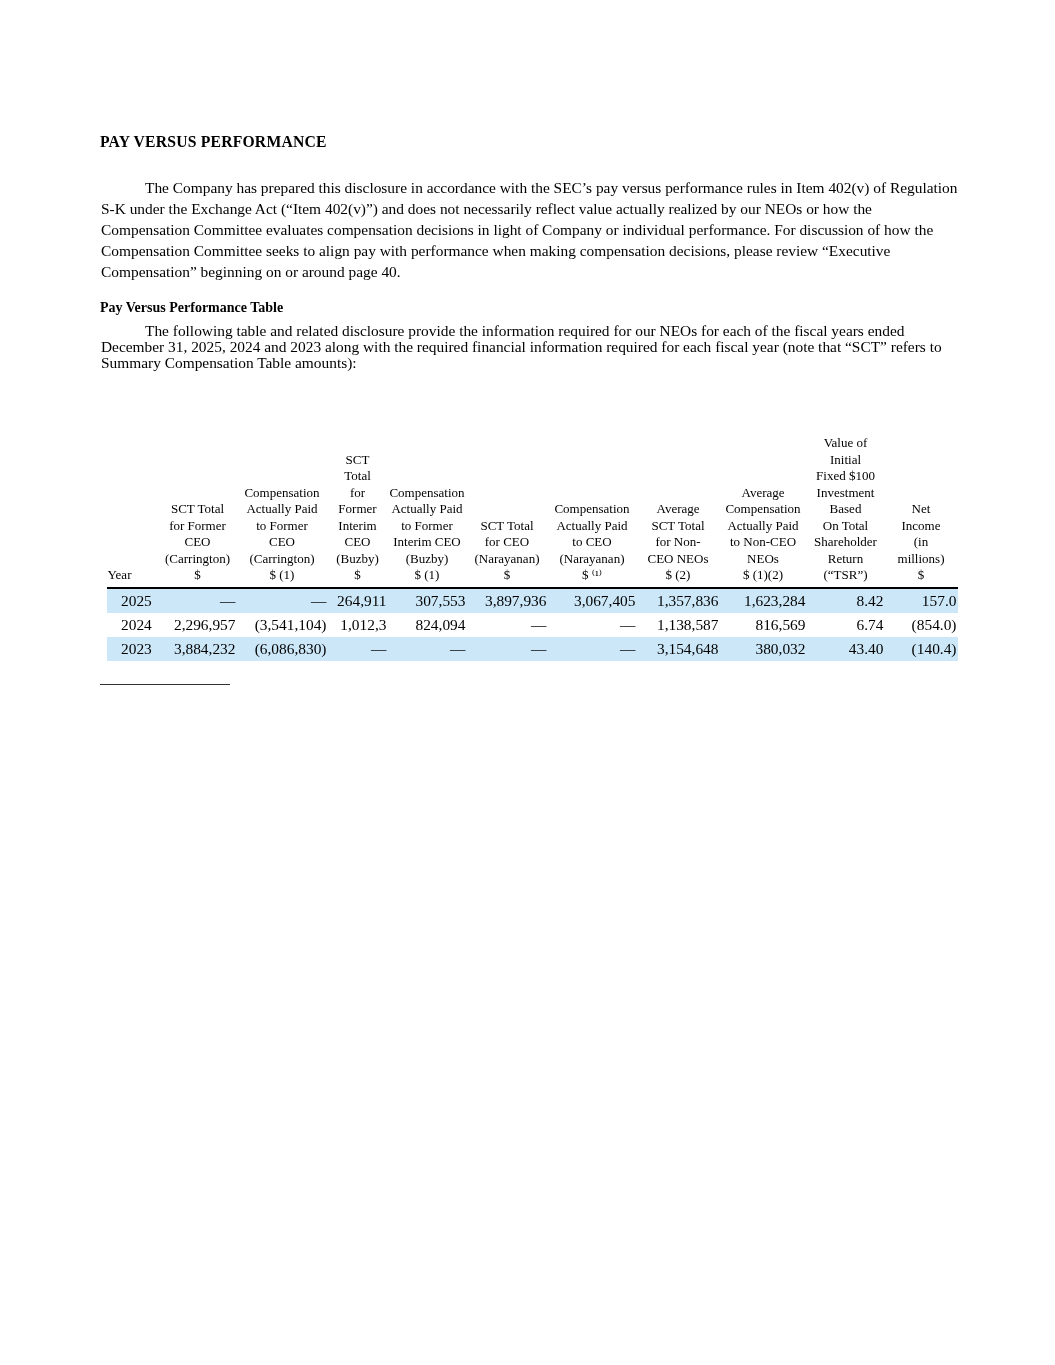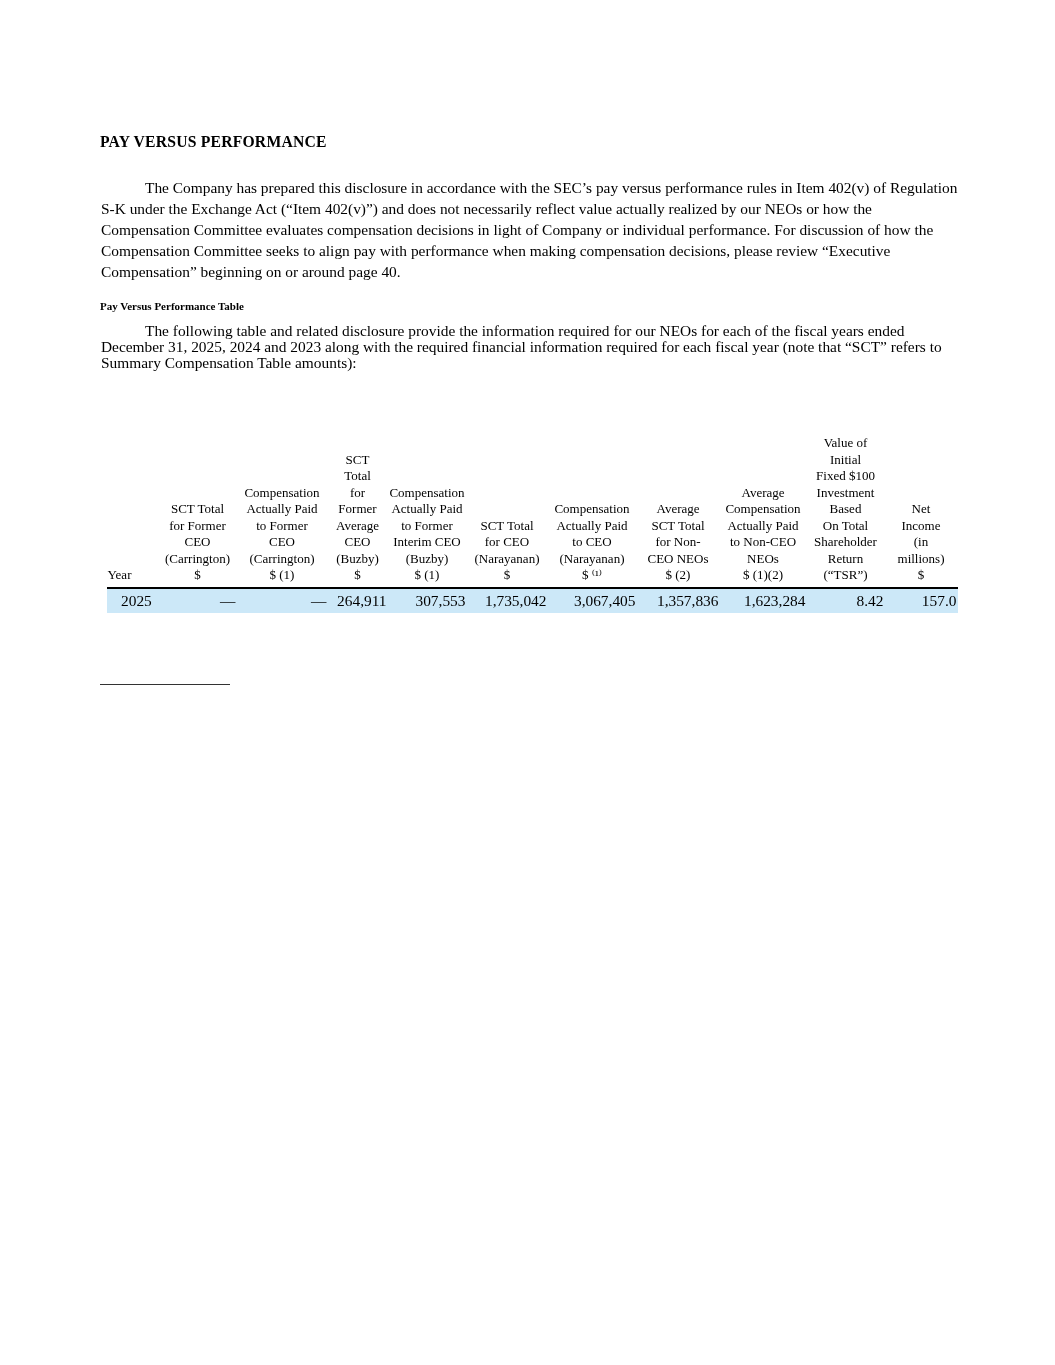--- a/index.html
+++ b/index.html
@@ -34,21 +34,21 @@
     line-height: 21px;
     text-align: left;
     text-indent: 44px;
   }
   .para-1 { top: 176px; }
   .section-heading {
     position: absolute;
     left: 100px;
     top: 300px;
     margin: 0;
-    font-size: 11px;
+    font-size: 14px;
     font-weight: bold;
   }
   .para-2 { top: 322px; line-height: 16px; }
   .pvp-table {
     position: absolute;
     left: 100px;
     top: 435px;
     width: 854px;
     border-collapse: collapse;
     table-layout: fixed;
@@ -135,21 +135,21 @@
         <th>Compensation
 Actually Paid
 to Former
 CEO
 (Carrington)
 $ (1)</th>
         <th>SCT
 Total
 for
 Former
-Average
+Interim
 CEO
 (Buzby)
 $</th>
         <th>Compensation
 Actually Paid
 to Former
 Interim CEO
 (Buzby)
 $ (1)</th>
         <th>SCT Total
@@ -188,26 +188,52 @@
 $</th>
       </tr>
     </thead>
     <tbody>
       <tr class="striped">
         <td class="year-cell">2025</td>
         <td>—</td>
         <td>—</td>
         <td>264,911</td>
         <td>307,553</td>
-        <td>1,735,042</td>
+        <td>3,897,936</td>
         <td>3,067,405</td>
         <td>1,357,836</td>
         <td>1,623,284</td>
         <td>8.42</td>
         <td>157.0</td>
       </tr>
+      <tr>
+        <td class="year-cell">2024</td>
+        <td>2,296,957</td>
+        <td>(3,541,104)</td>
+        <td>1,012,3</td>
+        <td>824,094</td>
+        <td>—</td>
+        <td>—</td>
+        <td>1,138,587</td>
+        <td>816,569</td>
+        <td>6.74</td>
+        <td>(854.0)</td>
+      </tr>
+      <tr class="striped">
+        <td class="year-cell">2023</td>
+        <td>3,884,232</td>
+        <td>(6,086,830)</td>
+        <td>—</td>
+        <td>—</td>
+        <td>—</td>
+        <td>—</td>
+        <td>3,154,648</td>
+        <td>380,032</td>
+        <td>43.40</td>
+        <td>(140.4)</td>
+      </tr>
     </tbody>
   </table>
 
   <div class="footnote-rule"></div>
 
 
 </div>
 
 </body></html>

